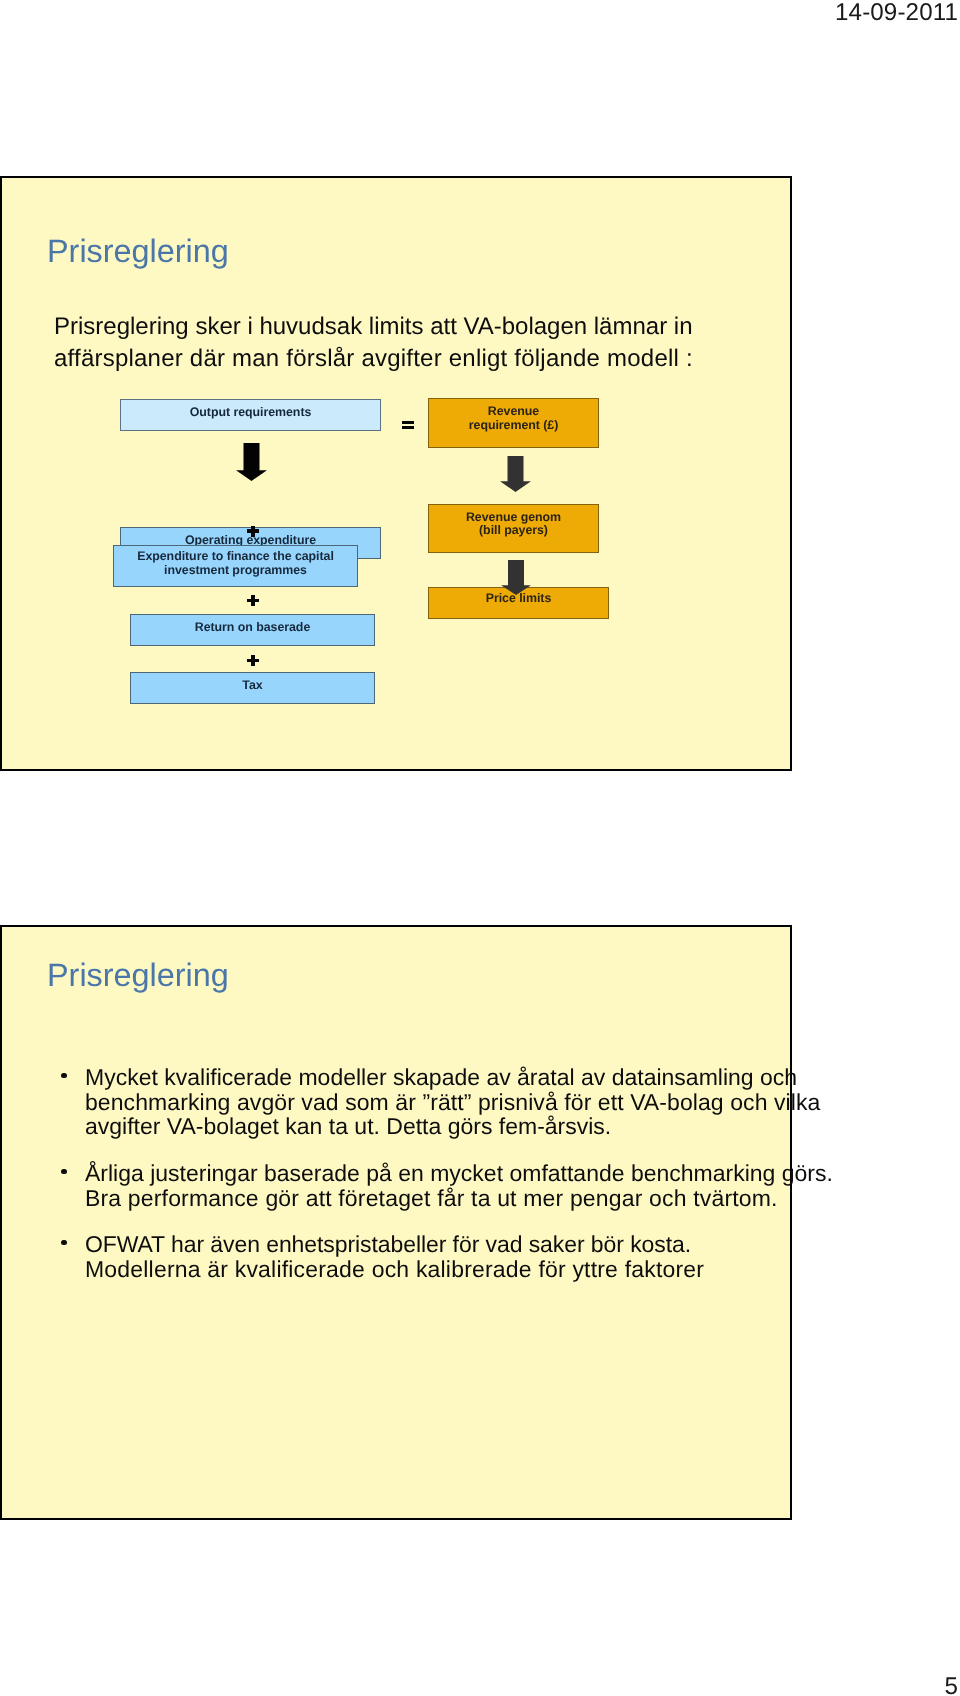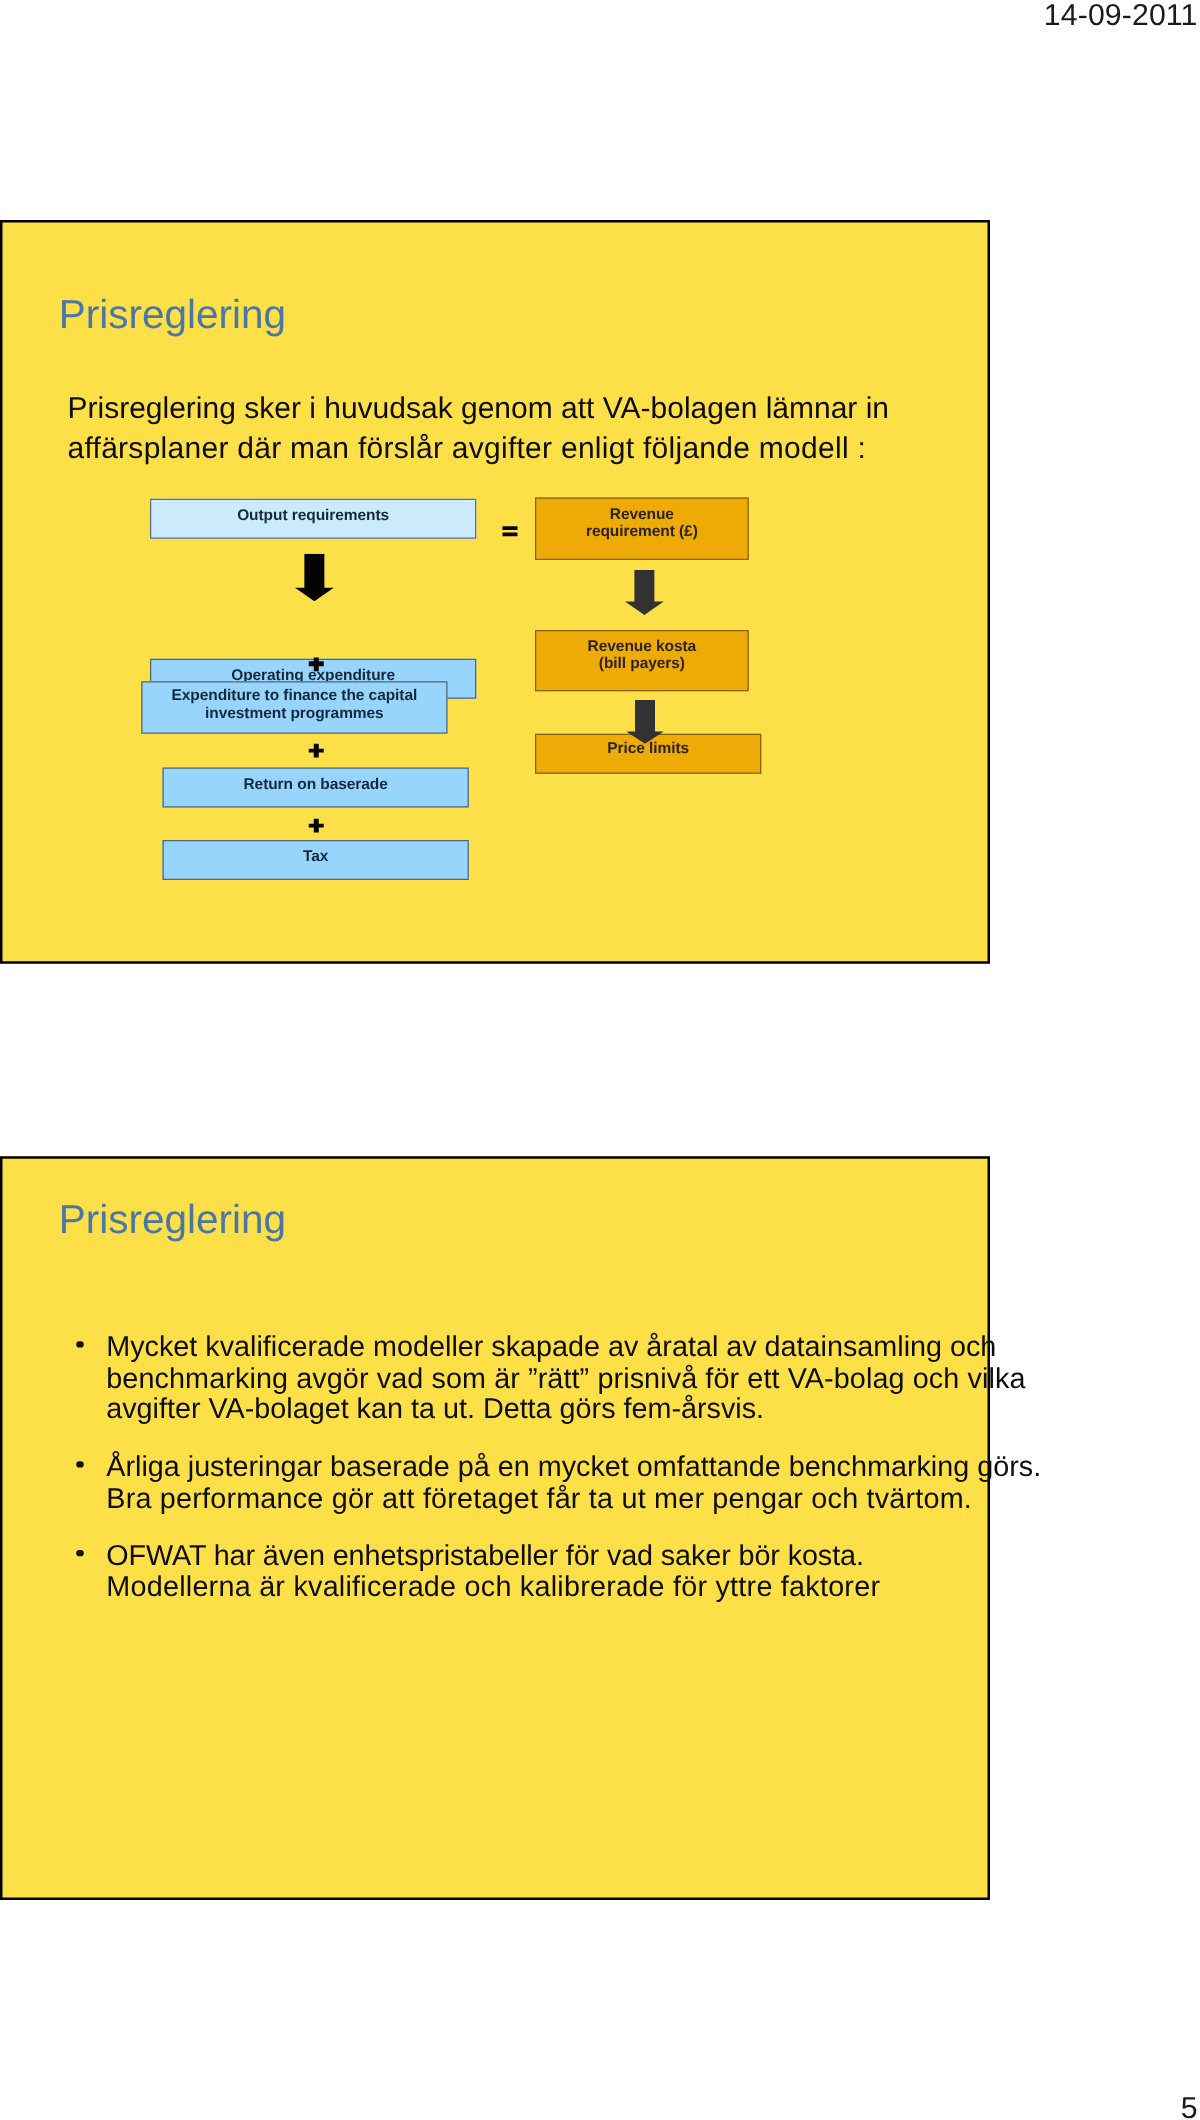--- a/index.html
+++ b/index.html
@@ -37,21 +37,21 @@
     color: #1a1a1a;
   }
 
   
   .slide {
     position: absolute;
     left: 0px;
     width: 792px;
     height: 595px;
     border: 2px solid #000;
-    background: #fde047;
+    background: #fef9c3;
     box-sizing: border-box;
   }
   #slide1 { top: 176px; }
   #slide2 { top: 925px; }
 
   .slide-title {
     position: absolute;
     color: #4a76a8;
     font-size: 32.4px;
     font-family: "Liberation Sans", sans-serif;
@@ -184,21 +184,21 @@
 </style>
 </head>
 <body>
 
 <div class="page" data-name="handout-page">
   <div class="doc-date" data-name="document-date">14-09-2011</div>
 
   <div class="slide" id="slide1" data-name="slide-1">
     <div class="slide-title" data-name="slide-1-title">Prisreglering</div>
     <div class="slide-lead" data-name="slide-1-lead-text">
-      <div data-name="slide-1-lead-line-1">Prisreglering sker i huvudsak genom att VA-bolagen lämnar in</div>
+      <div data-name="slide-1-lead-line-1">Prisreglering sker i huvudsak limits att VA-bolagen lämnar in</div>
       <div data-name="slide-1-lead-line-2">affärsplaner där man förslår avgifter enligt följande modell :</div>
     </div>
 
     <div class="diagram" data-name="price-regulation-diagram">
       <div class="dbox blue-light" id="b1" data-name="diagram-box-output-requirements">
           <span class="dbox-inner" data-name="diagram-box-output-requirements-label">Output requirements</span>
         </div>
       <div class="dbox blue" id="b2" data-name="diagram-box-operating-expenditure">
           <span class="dbox-inner" data-name="diagram-box-operating-expenditure-label">Operating expenditure</span>
         </div>
@@ -209,21 +209,21 @@
           <span class="dbox-inner" data-name="diagram-box-return-on-capital-label">Return on baserade</span>
         </div>
       <div class="dbox blue" id="b5" data-name="diagram-box-tax">
           <span class="dbox-inner" data-name="diagram-box-tax-label">Tax</span>
         </div>
 
       <div class="dbox orange" id="o1" data-name="diagram-box-revenue-requirement">
         <span class="dbox-inner" data-name="diagram-box-revenue-requirement-label"><span data-name="revenue-requirement-line-1">Revenue</span><br><span data-name="revenue-requirement-line-2">requirement (£)</span></span>
       </div>
       <div class="dbox orange" id="o2" data-name="diagram-box-revenue-base">
-        <span class="dbox-inner" data-name="diagram-box-revenue-base-label"><span data-name="revenue-base-line-1">Revenue kosta</span><br><span data-name="revenue-base-line-2">(bill payers)</span></span>
+        <span class="dbox-inner" data-name="diagram-box-revenue-base-label"><span data-name="revenue-base-line-1">Revenue genom</span><br><span data-name="revenue-base-line-2">(bill payers)</span></span>
       </div>
       <div class="dbox orange" id="o3" data-name="diagram-box-price-limits">
           <span class="dbox-inner" data-name="diagram-box-price-limits-label">Price limits</span>
         </div>
 
       <div class="plus" id="p1" data-name="plus-sign-1">
           <i class="ph" data-name="plus-horizontal-bar"></i>
           <i class="pv" data-name="plus-vertical-bar"></i>
         </div>
       <div class="plus" id="p2" data-name="plus-sign-2">

